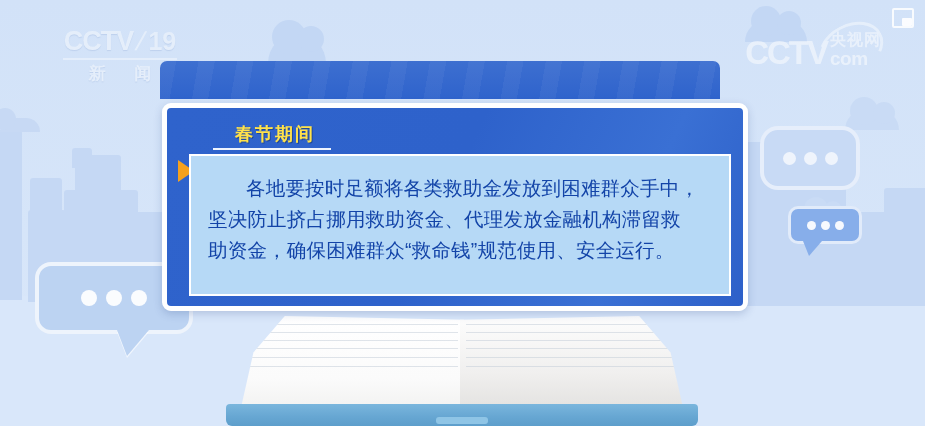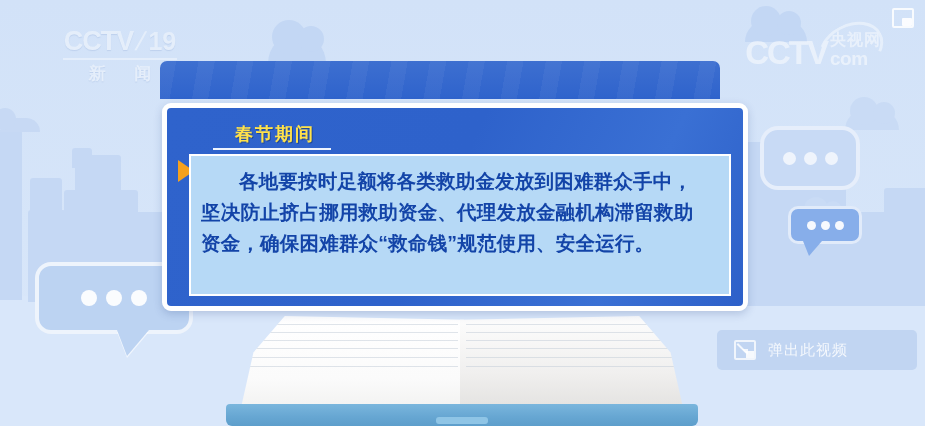--- a/index.html
+++ b/index.html
@@ -233,25 +233,25 @@
   .inner-box {
     position: absolute;
     left: 22px; top: 46px;
     right: 12px; bottom: 10px;
     background: #b6d9f6;
     border: 2px solid #ffffff;
     box-sizing: border-box;
   }
 
   .inner-text {
-    margin: 0;
+    margin: 7px;
     padding: 10px 22px 0 10px;
     font-size: 19.5px;
     line-height: 31px;
-    font-weight: bold;
+    font-weight: normal;
     color: #1344a8;
     text-indent: 38px;
     letter-spacing: 0.2px;
     white-space: pre-wrap;
     word-break: break-all;
   }
 
   .bullet-tri {
     position: absolute;
     left: 11px; top: 52px;
@@ -527,25 +527,14 @@
       <span class="cn">央视网</span>
       <span class="com">com</span>
     </span>
   </div>
 
   <div class="pip-btn">
     <span class="outer"></span>
     <span class="inner"></span>
   </div>
 
-  <div class="popout-btn">
-    <span class="popout-icon">
-      <span class="frame"></span>
-      <span class="sq"></span>
-      <span class="arrow">
-        <span class="shaft"></span>
-        <span class="head"></span>
-      </span>
-    </span>
-    <span class="popout-label">弹出此视频</span>
-  </div>
 
 </div>
 
 </body></html>

